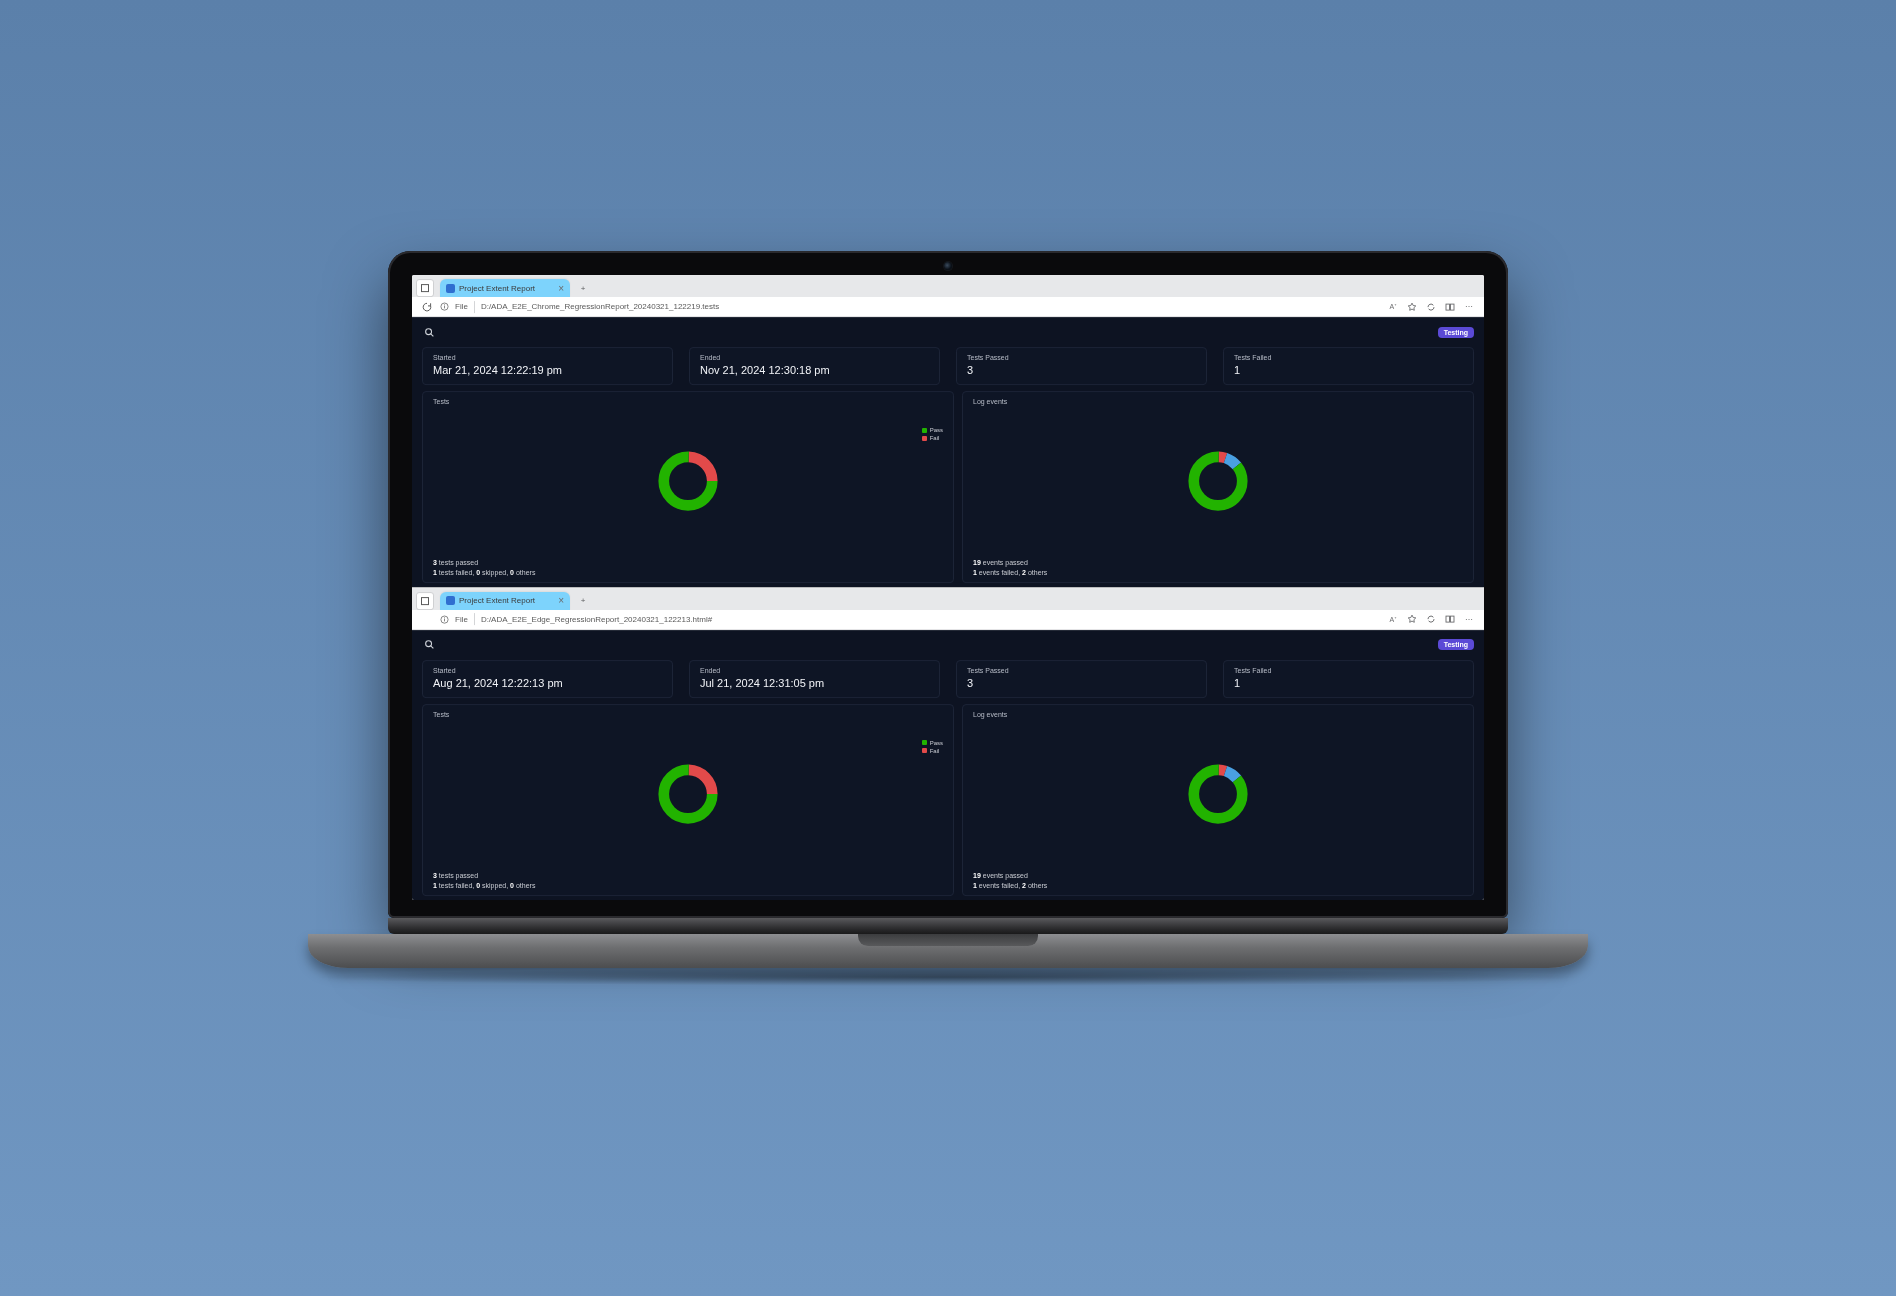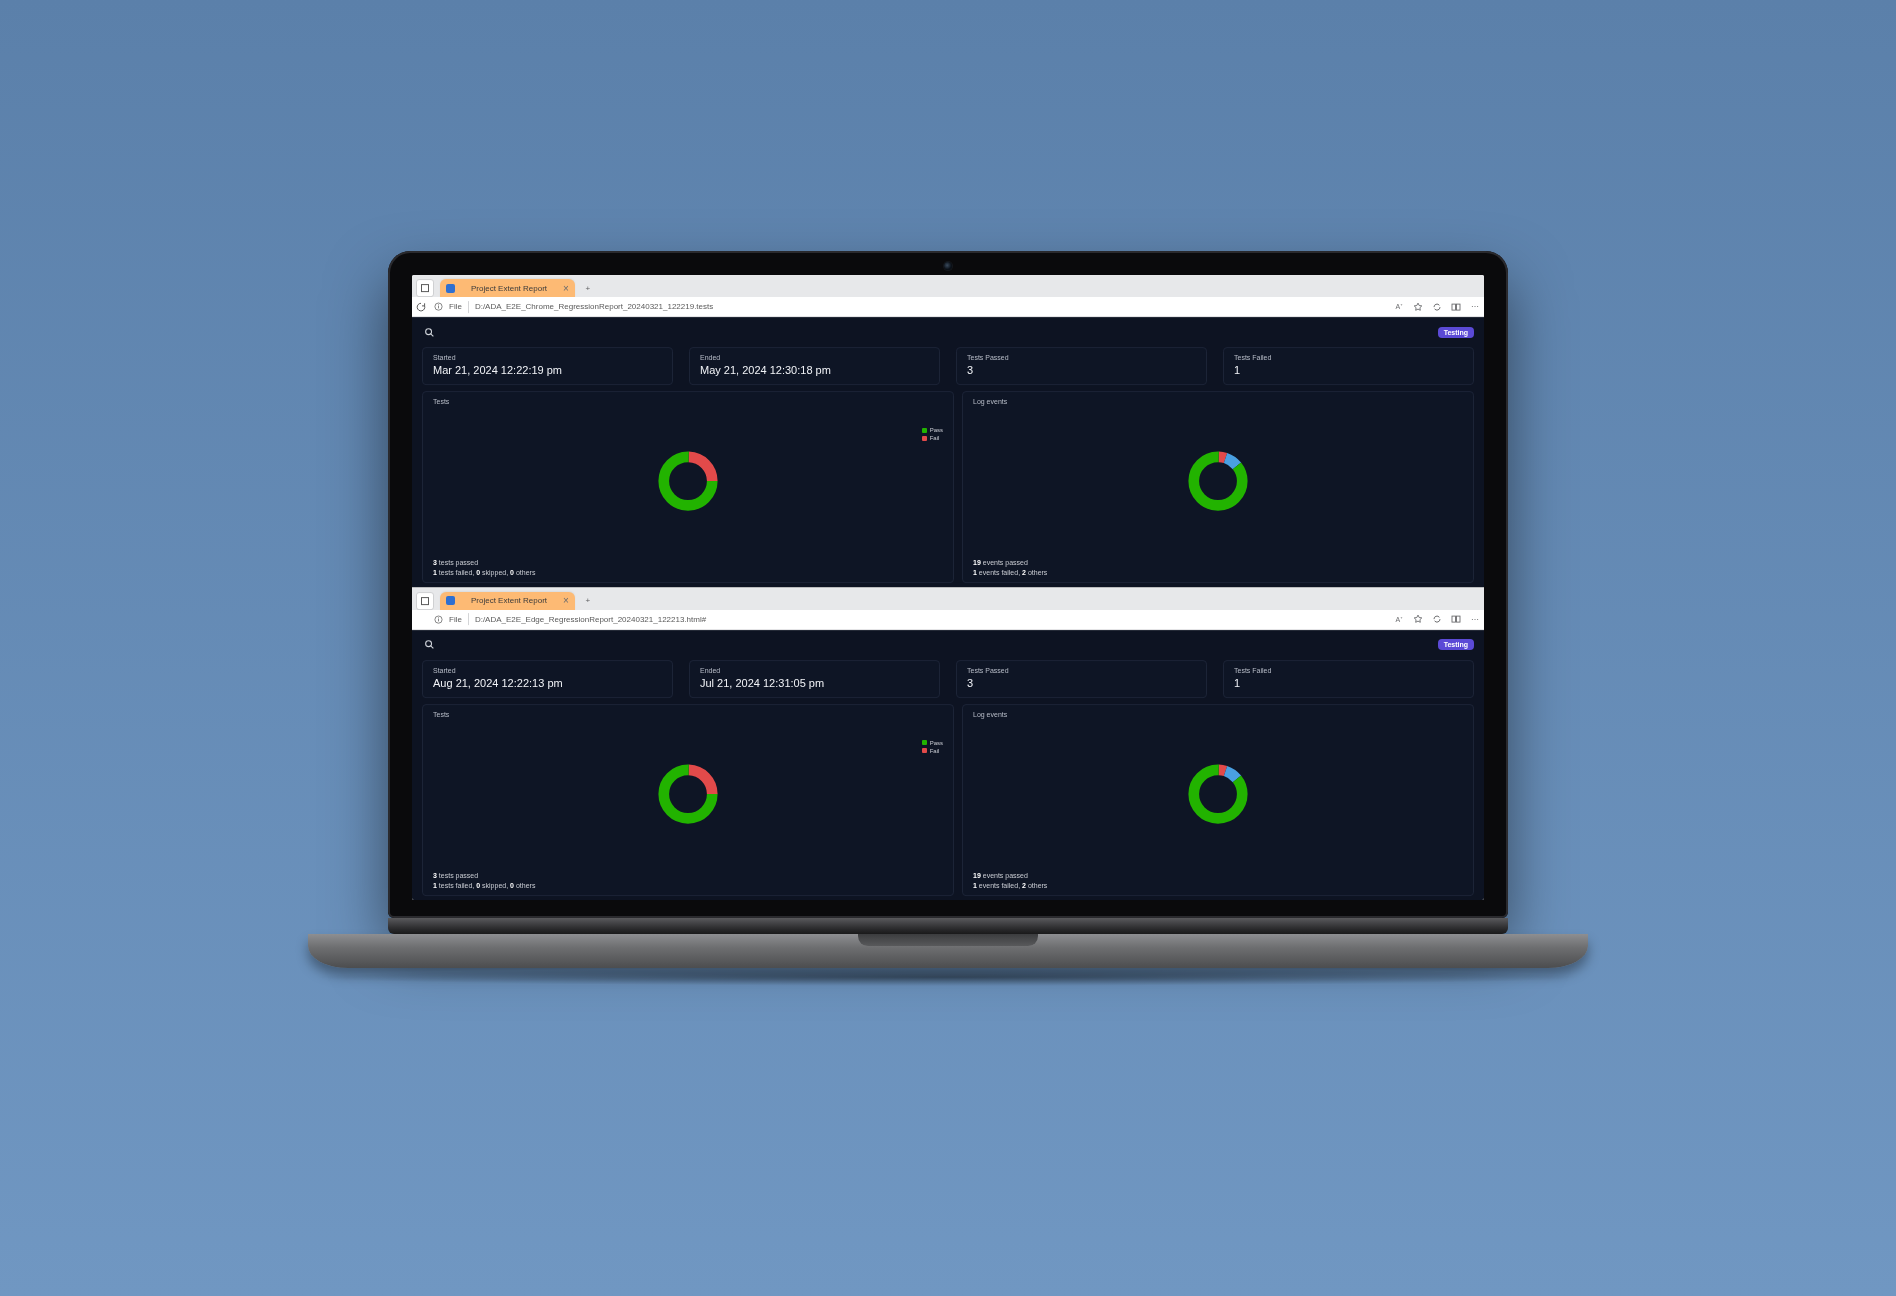--- a/index.html
+++ b/index.html
@@ -100,45 +100,45 @@
   .control-btn {
     width: 18px; height: 18px;
     border: 1px solid #cfd0d2;
     border-radius: 3px;
     display: inline-flex; align-items: center; justify-content: center;
     background: #fff;
     margin-right: 2px;
   }
   .tab {
     height: 18px;
-    background: #fdba74;
+    background: #7dd3fc;
     border-radius: 6px 6px 0 0;
     padding: 4px 6px;
     display: flex; align-items: center;
-    gap: 16px;
+    gap: 4px;
     min-width: 130px;
     box-shadow: 0 -1px 2px rgba(0,0,0,.06);
   }
   .tab .fav { width: 9px; height: 9px; background:#2f6fd0; border-radius:2px; display:inline-block; }
   .tab .close { margin-left: auto; font-size: 10px; color:#6b6c6e; cursor:pointer; }
   .newtab {
     width: 18px; height: 18px;
     display: inline-flex; align-items: center; justify-content: center;
     border-radius: 3px; color:#5c5d5f;
     cursor:pointer;
   }
 
   .toolbar {
     height: 20px;
     background: #fff;
     border-bottom: 1px solid #e1e2e4;
     display: flex;
     align-items: center;
     gap: 6px;
-    padding: 0 2px;
+    padding: 0 8px;
     font-size: 8px;
     color: #5a5a5a;
   }
   .tb-icon {
     width: 14px; height: 14px;
     display:inline-flex; align-items:center; justify-content:center;
     color:#5a5a5a;
     cursor:pointer;
   }
   .url {
@@ -283,21 +283,21 @@
             <span class="badge">Testing</span>
           </div>
 
           <div class="stats-row">
             <div class="card small">
               <div class="lbl">Started</div>
               <div class="val">Mar 21, 2024 12:22:19 pm</div>
             </div>
             <div class="card small">
               <div class="lbl">Ended</div>
-              <div class="val">May 21, 2024 12:30:18 pm</div>
+              <div class="val">Nov 21, 2024 12:30:18 pm</div>
             </div>
             <div class="card small">
               <div class="lbl">Tests Passed</div>
               <div class="val">3</div>
             </div>
             <div class="card small">
               <div class="lbl">Tests Failed</div>
               <div class="val">1</div>
             </div>
           </div>

